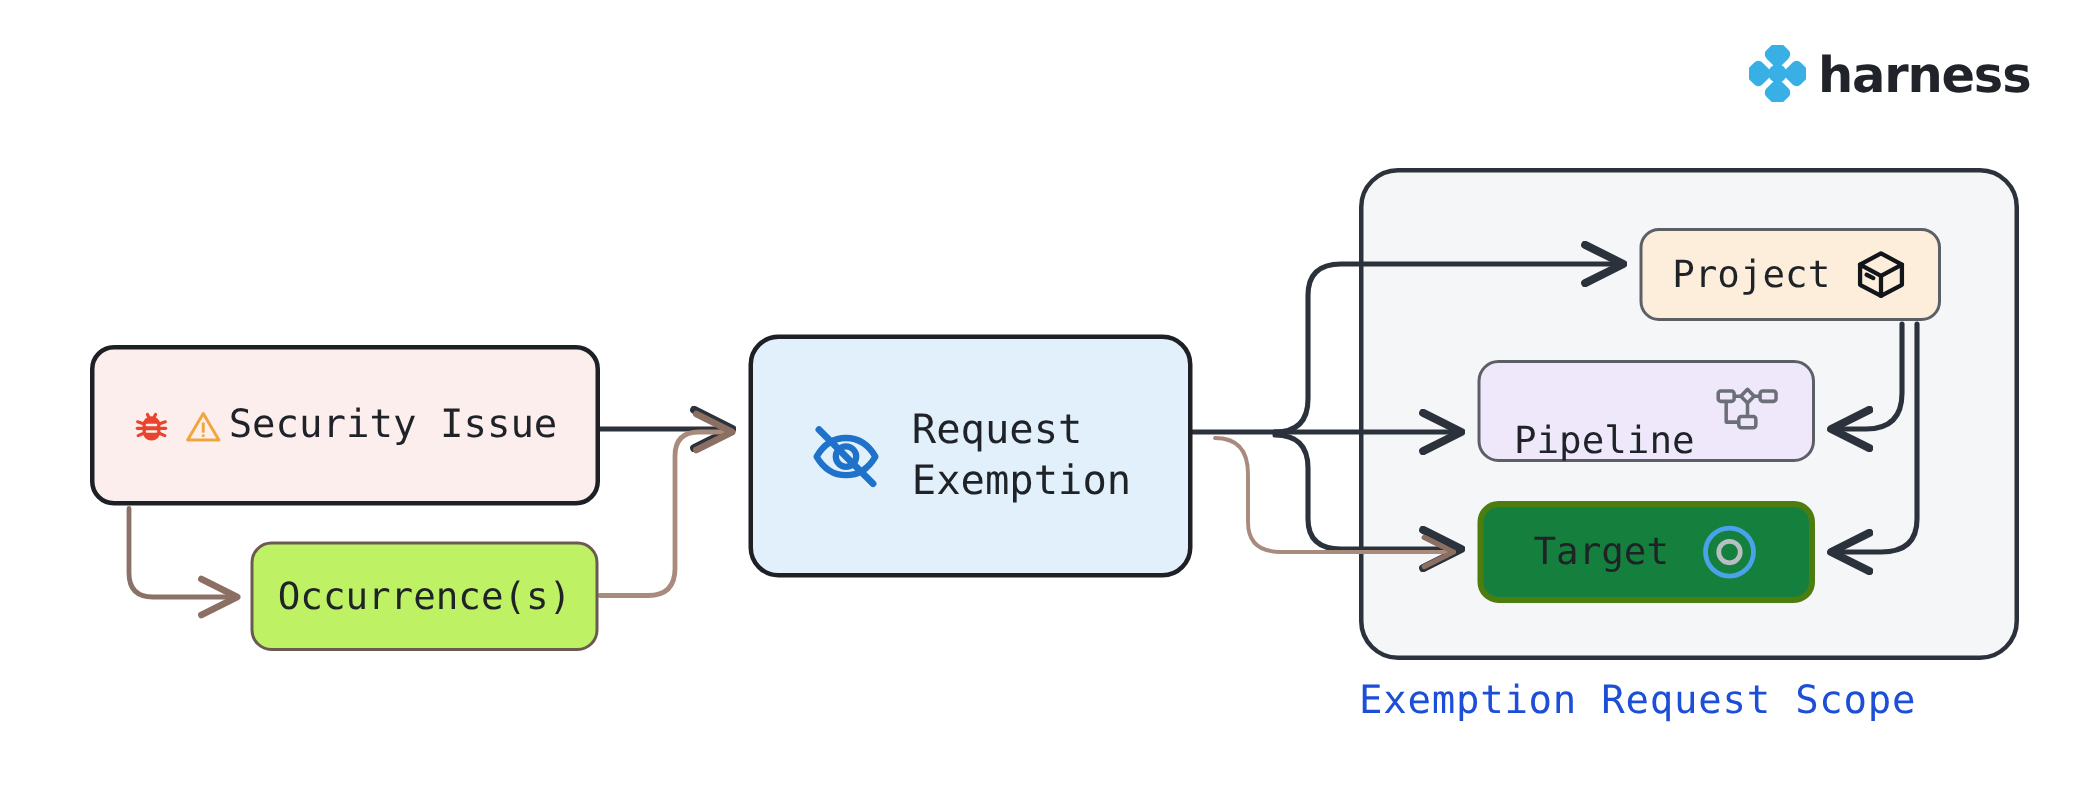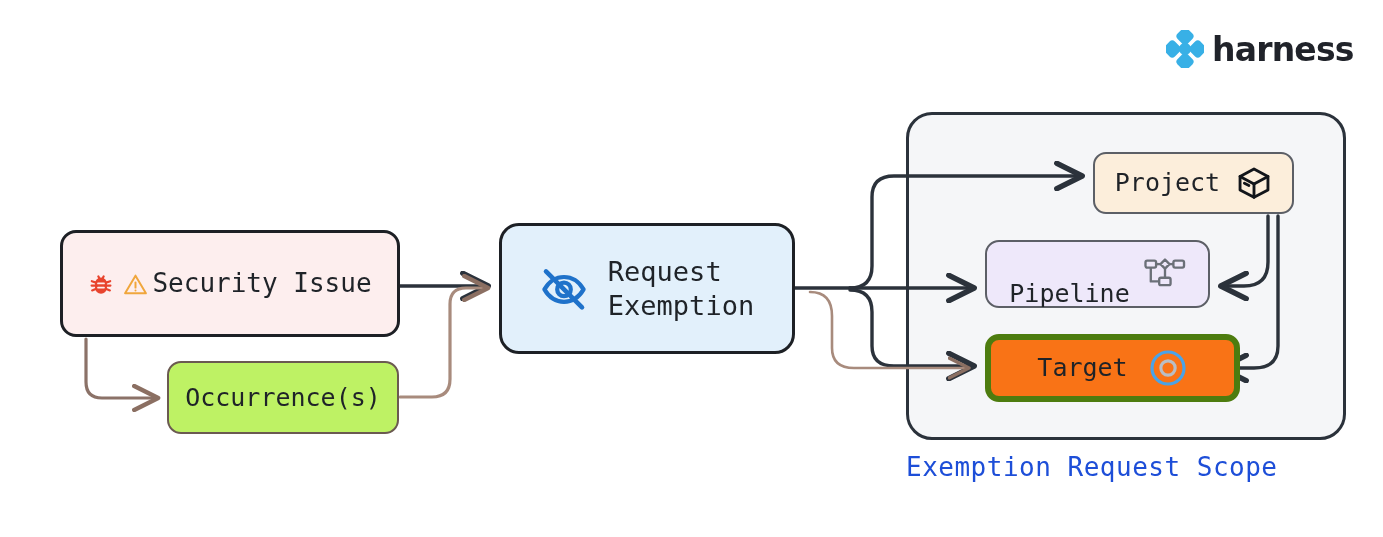--- a/index.html
+++ b/index.html
@@ -123,21 +123,21 @@
   #node-occurrence .node-label {
     font-size: 25px;
     color: #1f2328;
   }
 
   
   #node-request {
     left: 499px;
     top: 219px;
     width: 296px;
-    height: 131px;
+    height: 162px;
     background: #e2f0fb;
     border: 3.5px solid #1d2025;
     border-radius: 20px;
     gap: 20px;
   }
   #node-request .node-label {
     font-size: 27px;
     color: #1f2328;
     text-align: left;
   }
@@ -165,24 +165,24 @@
     border: 2px solid #5c5f66;
     border-radius: 14px;
     gap: 14px;
   }
   #node-pipeline .node-label { font-size: 25px; color: #1f2328; margin-top: 39px; }
 
   
   #node-target {
     left: 985px;
     top: 330px;
-    width: 255px;
+    width: 225px;
     height: 68px;
-    background: #f97316;
-    border: 6px solid #4d7c0f;
+    background: #15803d;
+    border: 4px solid #4d7c0f;
     border-radius: 14px;
     gap: 20px;
   }
   #node-target .node-label { font-size: 25px; color: #1f2328; }
 
   .ico { display: inline-flex; align-items: center; justify-content: center; }
 </style>
 </head>
 <body>
 

